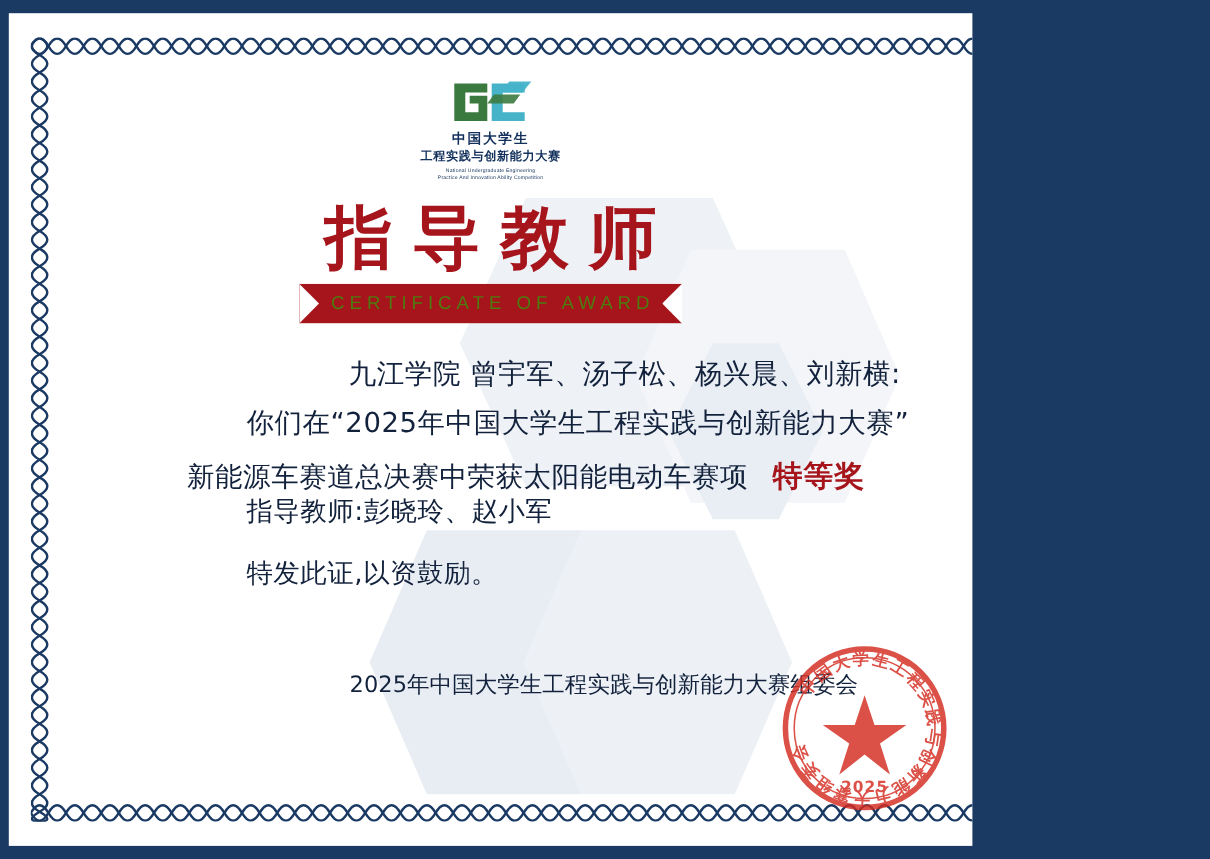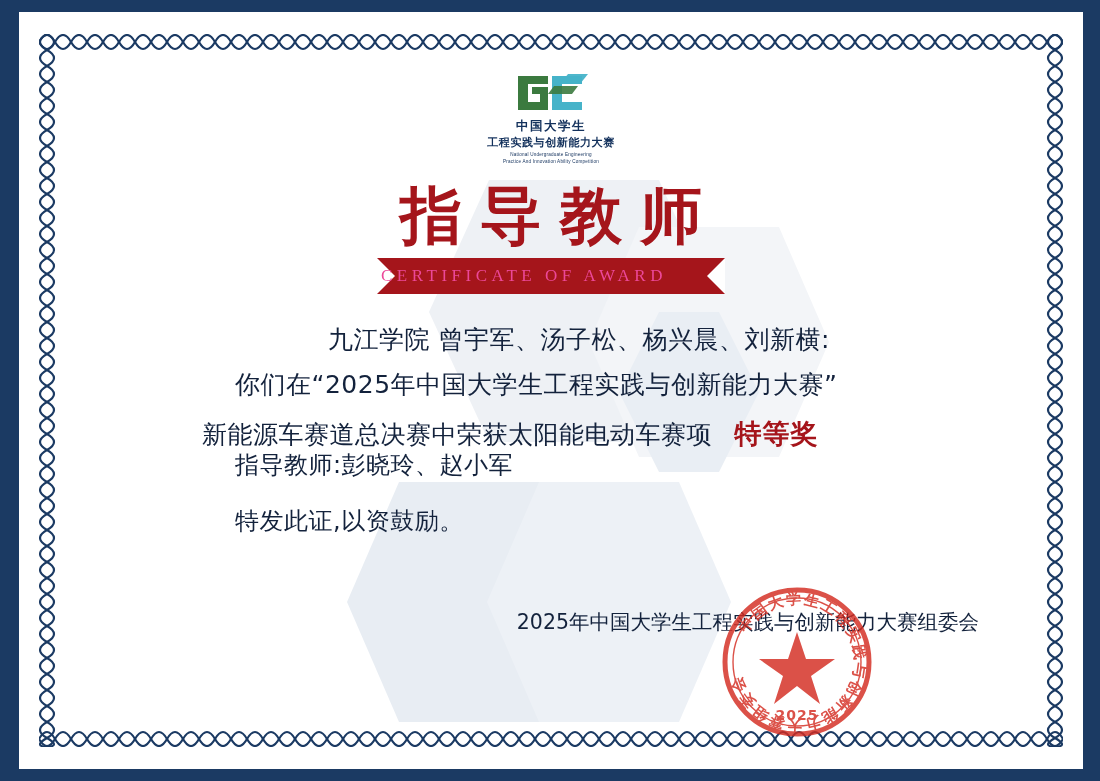--- a/index.html
+++ b/index.html
@@ -17,23 +17,23 @@
   
   .page {
     position: relative;
     width: 1100px;
     height: 781px;
     background: #1b3a63;
     box-sizing: border-box;
   }
   .paper {
     position: absolute;
-    left: 19px;
+    left: 8px;
     top: 12px;
-    width: 1064px;
+    width: 876px;
     height: 757px;
     background: #ffffff;
     box-sizing: border-box;
     overflow: hidden;
   }
 
   
   .rope {
     position: absolute;
     left: 20px;
@@ -122,46 +122,46 @@
     height: 36px;
     background: #ffffff;
   }
   .ribbon-left-notch { left: 0; clip-path: polygon(0 0, 100% 50%, 0 100%); }
   .ribbon-right-notch { right: 0; clip-path: polygon(100% 0, 0 50%, 100% 100%); }
   .ribbon-text {
     position: absolute;
     left: 0; right: 0; top: 0;
     height: 36px;
     line-height: 36px;
-    text-align: left;
-    color: #ec4899;
+    text-align: center;
+    color: #4d7c0f;
     font-size: 17px;
     letter-spacing: 4.5px;
     text-indent: 4px;
-    font-family: Liberation Serif, serif;
+    font-family: Liberation Sans, sans-serif;
   }
 
   
   .body-block {
     position: absolute;
     left: 118px;
     top: 312px;
     width: 840px;
     color: #13223c;
     font-family: "DejaVu Sans", "Liberation Sans", sans-serif;
   }
   .line {
     font-size: 24.5px;
     line-height: 1.25;
     letter-spacing: 0.5px;
     white-space: nowrap;
   }
   .line1 { margin-left: 44px; font-size: 25px; text-align: center; }
   .line2 { margin-left: 98px; margin-top: 14px; font-size: 25px; }
-  .line3 { margin-left: 65px; margin-top: 16px; font-size: 25px; }
+  .line3 { margin-left: 44px; margin-top: 16px; font-size: 25px; }
   .line4 { margin-left: 98px; font-size: 24px; }
   .line5 { margin-left: 98px; margin-top: 26px; font-size: 24px; }
 
   .prize {
     color: #a5151b;
     font-weight: bold;
     font-size: 27px;
     margin-left: 14px;
     letter-spacing: 1px;
   }

